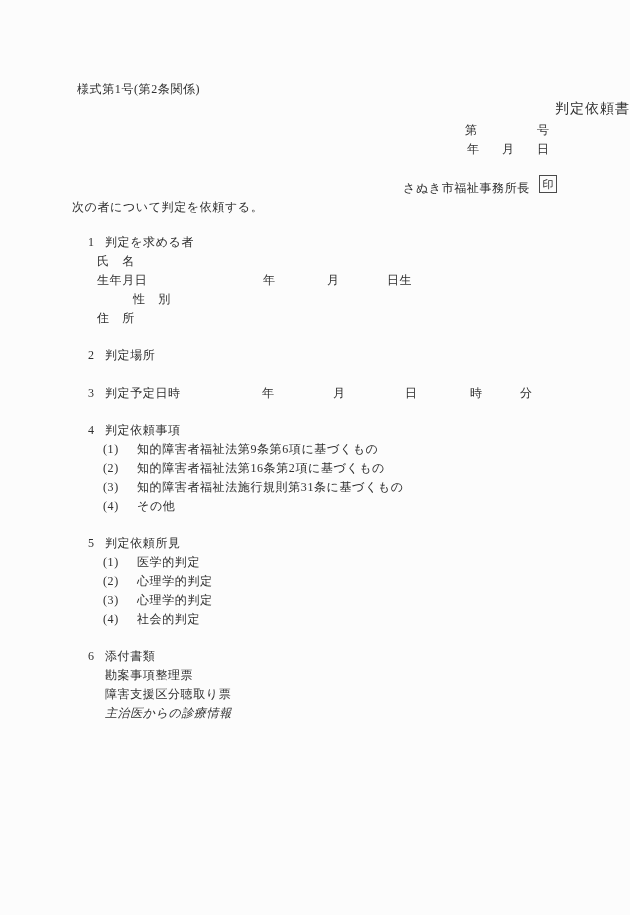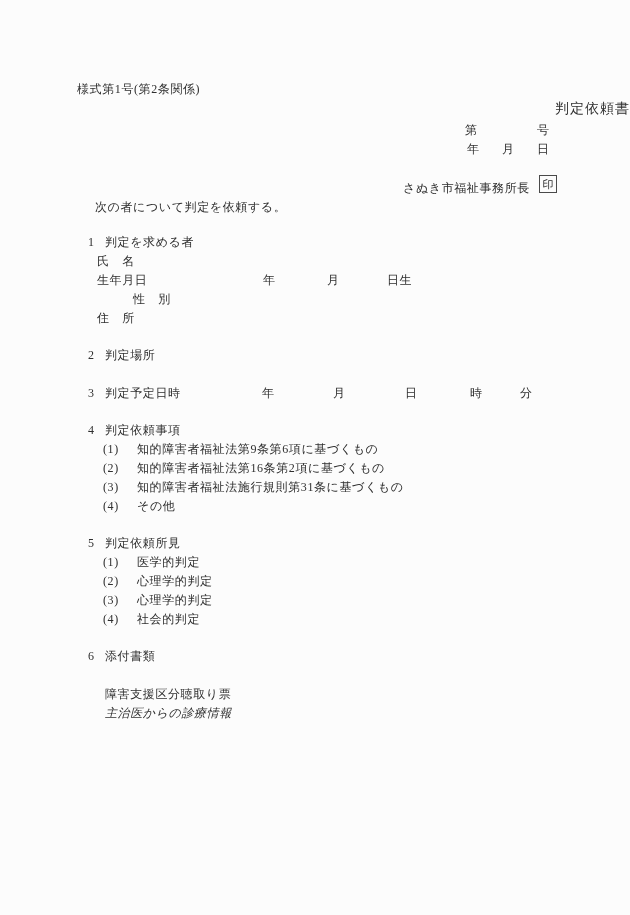--- a/index.html
+++ b/index.html
@@ -44,21 +44,21 @@
     position: absolute;
     left: 539px; top: 175px;
     width: 18px; height: 18px;
     border: 1px solid #4a4a4a;
     font-size: 11px;
     line-height: 16px;
     text-align: center;
     letter-spacing: 0;
   }
   .l-intro { top: 199px; }
-  .l-intro .pos { left: 95px; }
+  .l-intro .pos { left: 72px; }
 
   
   .sec-no   { left: 88px; }
   .sec-ttl  { left: 105px; }
   .sub-lbl  { left: 97px; }
   .marker   { left: 103px; }
   .itext    { left: 137px; }
   .att-lbl  { left: 105px; }
 
   .l-s1      { top: 234px; }
@@ -204,20 +204,23 @@
   </div>
   <div class="line l-s5-i3">
     <span class="pos marker">(4)</span>
     <span class="pos itext">社会的判定</span>
   </div>
 
   <div class="line l-s6">
     <span class="pos sec-no">6</span>
     <span class="pos sec-ttl">添付書類</span>
   </div>
+  <div class="line l-s6-i0">
+    <span class="pos att-lbl">勘案事項整理票</span>
+  </div>
   <div class="line l-s6-i1">
     <span class="pos att-lbl">障害支援区分聴取り票</span>
   </div>
   <div class="line l-s6-i2">
     <span class="pos att-lbl">主治医からの診療情報</span>
   </div>
 
 </div>
 
 </body></html>

